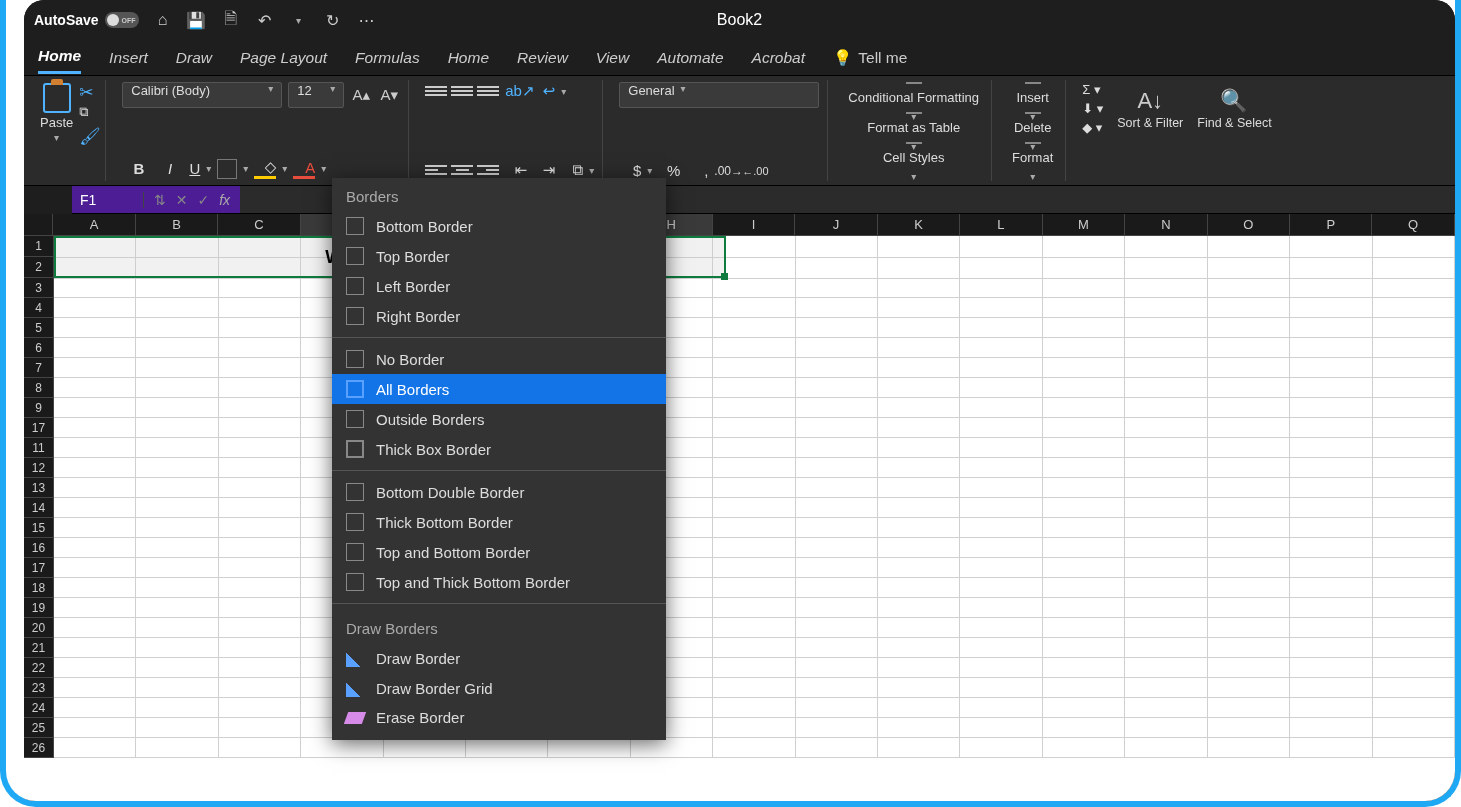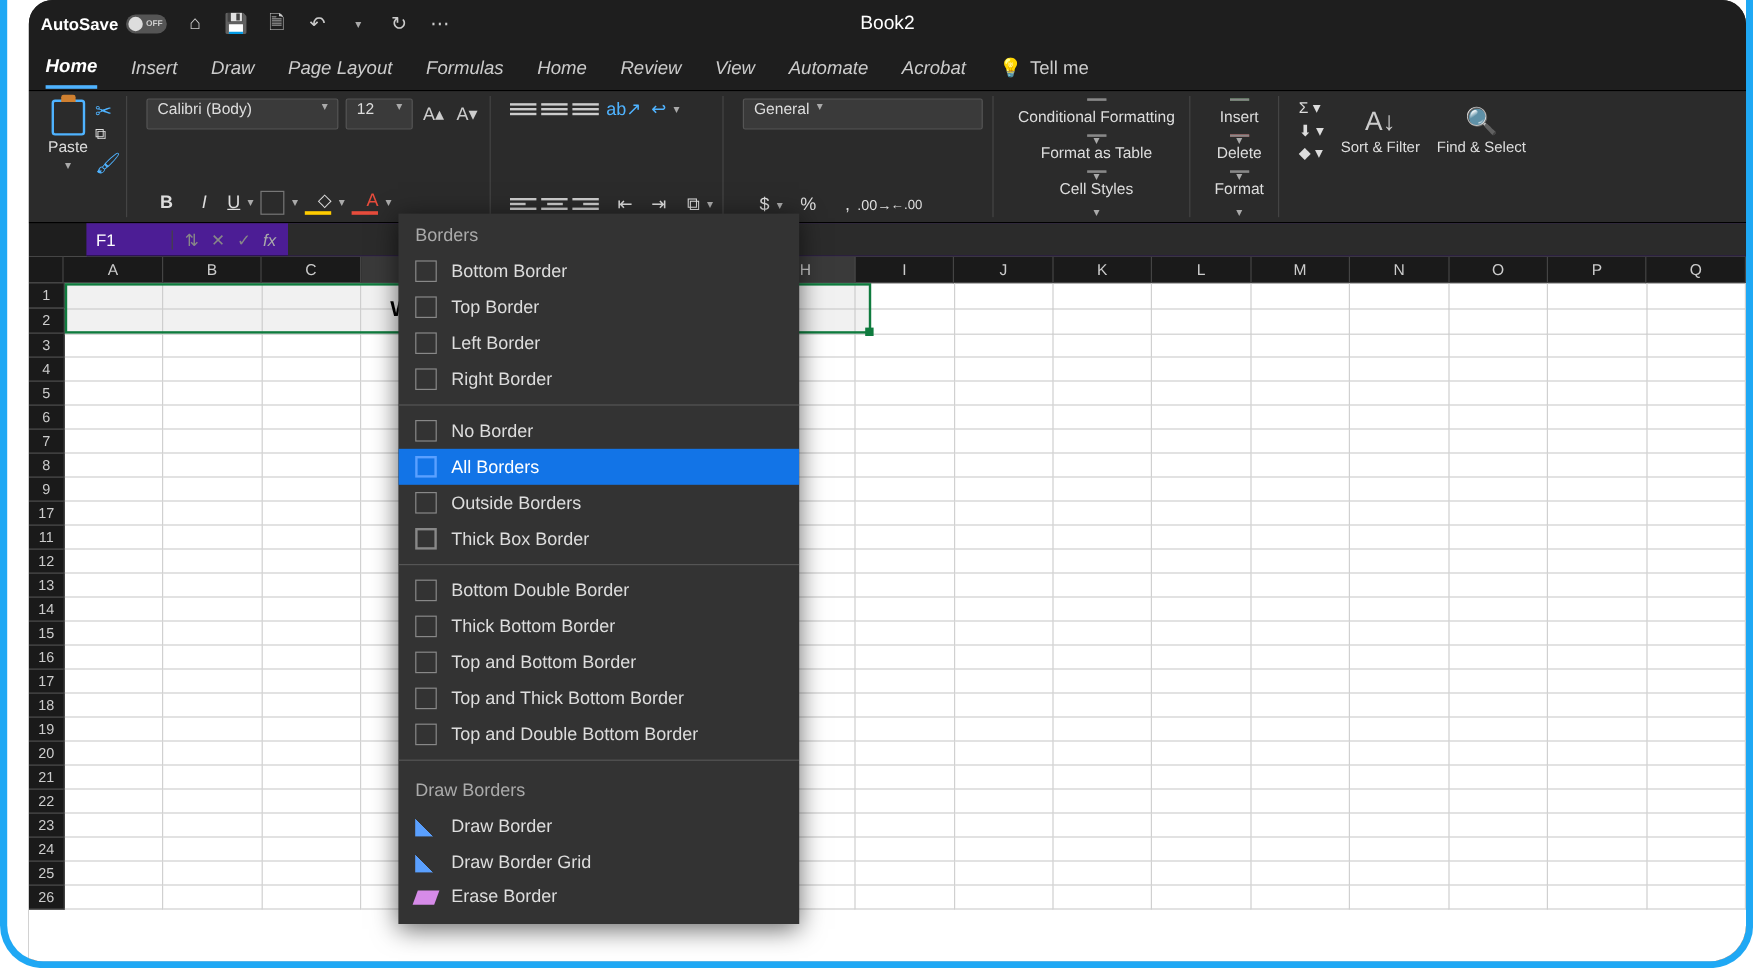--- a/index.html
+++ b/index.html
@@ -884,24 +884,20 @@
           <span>Thick Bottom Border</span>
         </div>
   <div class="bm-item">
           <span class="bm-ic"></span>
           <span>Top and Bottom Border</span>
         </div>
   <div class="bm-item">
           <span class="bm-ic"></span>
           <span>Top and Thick Bottom Border</span>
         </div>
-  <div class="bm-item">
-          <span class="bm-ic"></span>
-          <span>Top and Double Bottom Border</span>
-        </div>
   <div class="bm-sep"></div>
   <div class="bm-hdr">Draw Borders</div>
   <div class="bm-item">
           <span class="bm-ic pen"></span>
           <span>Draw Border</span>
         </div>
   <div class="bm-item">
           <span class="bm-ic pen"></span>
           <span>Draw Border Grid</span>
         </div>

